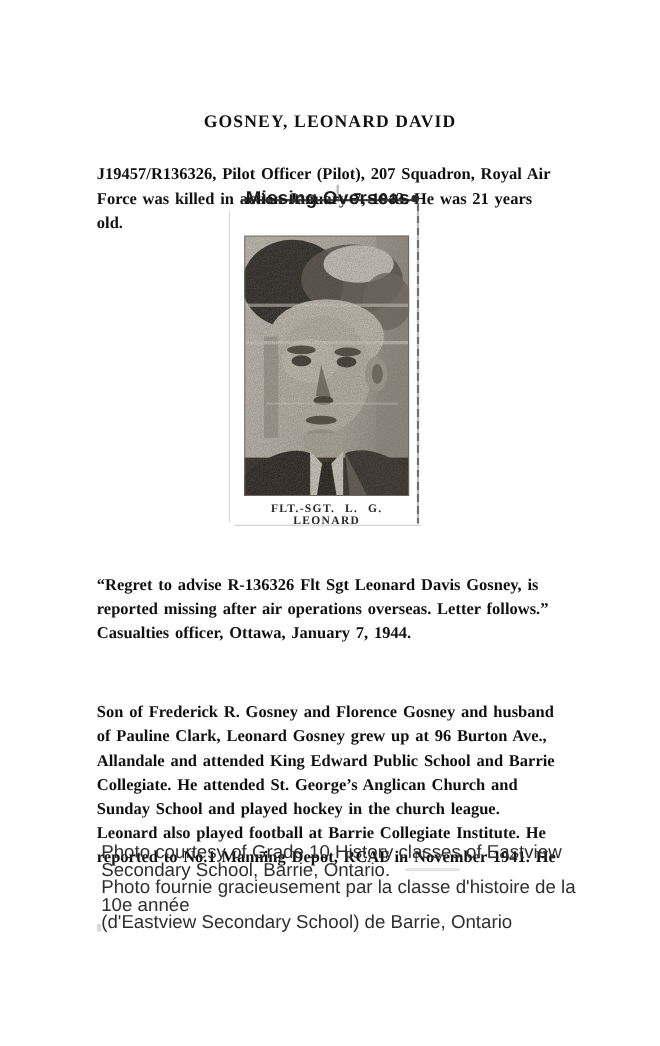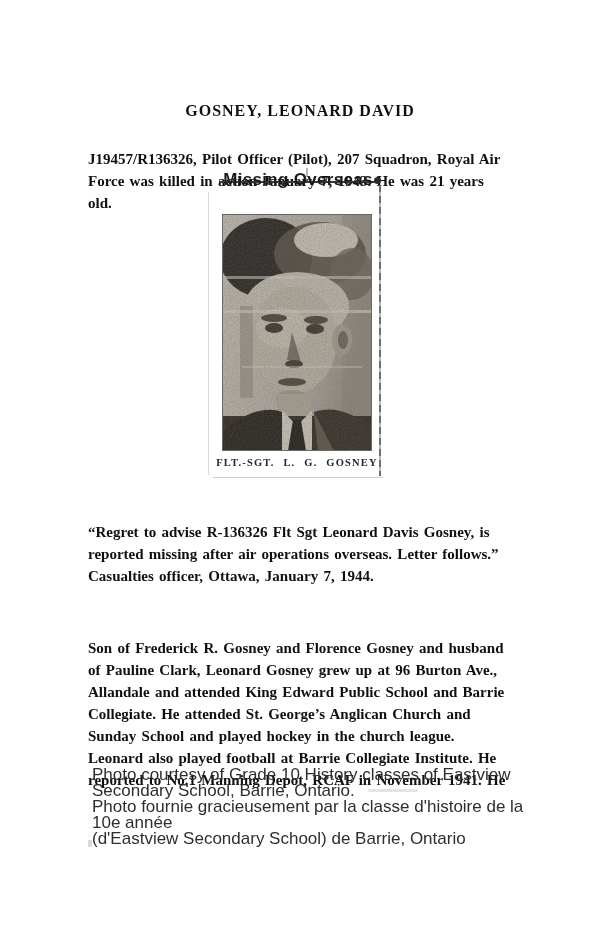--- a/index.html
+++ b/index.html
@@ -139,21 +139,21 @@
 
       <rect x="0" y="62" width="150" height="3" fill="#d8d3c9" opacity="0.6"></rect>
       <rect x="0" y="96" width="150" height="3" fill="#d8d3c9" opacity="0.7"></rect>
       <rect x="20" y="152" width="120" height="2" fill="#d8d3c9" opacity="0.5"></rect>
 
       <rect width="150" height="237" filter="url(#grain)"></rect>
       <rect x="0.5" y="0.5" width="149" height="236" fill="none" stroke="#6d675f" stroke-width="1"></rect>
     </svg>
   </div>
 
-  <div class="abs clip-caption">FLT.-SGT. L. G. GOSNEY</div>
+  <div class="abs clip-caption">FLT.-SGT. L. G. LEONARD</div>
   <div class="abs clip-rule-bottom"></div>
 </div>
 
 <div class="abs body-para para-quote">“Regret to advise R-136326 Flt Sgt Leonard Davis Gosney, is
 reported missing after air operations overseas. Letter follows.”
 Casualties officer, Ottawa, January 7, 1944.</div>
 
 <div class="abs body-para para-bio">Son of Frederick R. Gosney and Florence Gosney and husband
 of Pauline Clark, Leonard Gosney grew up at 96 Burton Ave.,
 Allandale and attended King Edward Public School and Barrie

